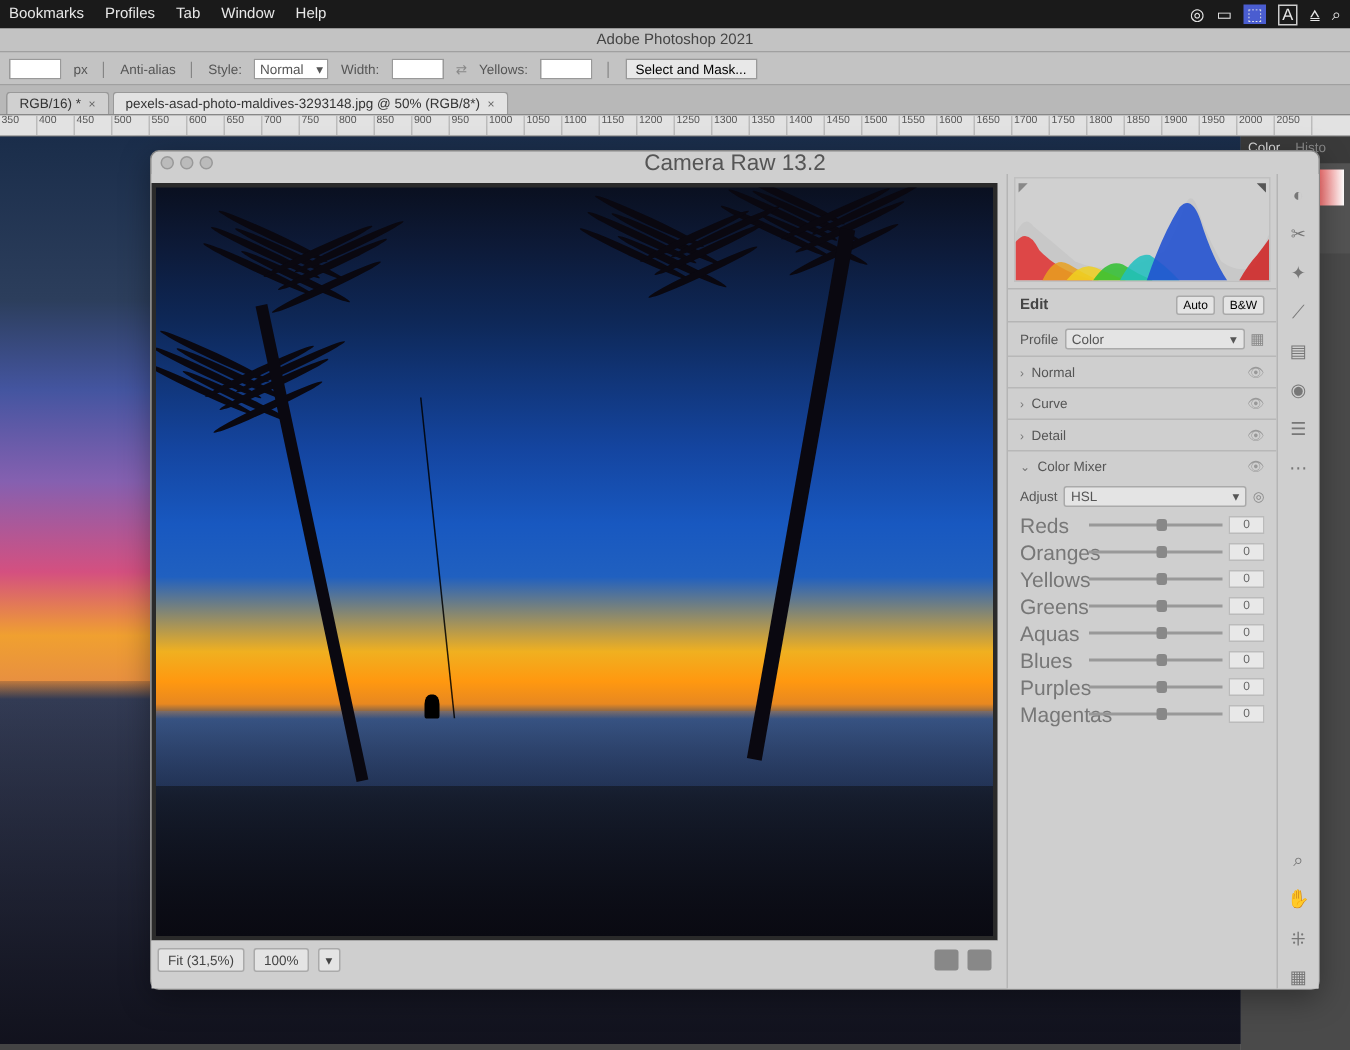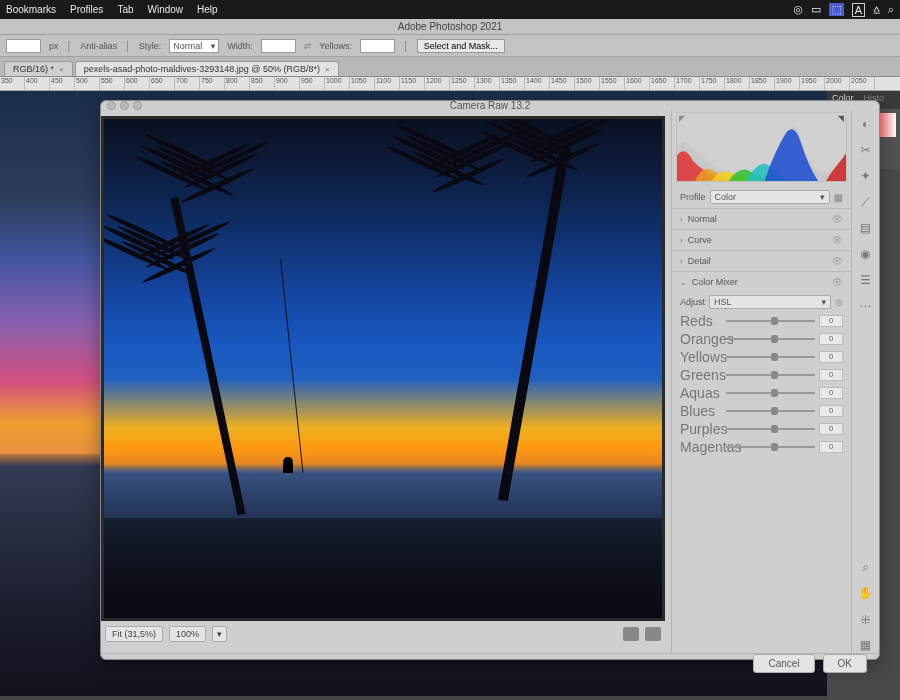--- a/index.html
+++ b/index.html
@@ -44,21 +44,21 @@
     .ps-color-panel { height: 60px; background: #535353; padding: 4px; }
     .swatch-row { display: flex; gap: 3px; }
     .swatch-big { width: 24px; height: 24px; border: 1px solid #222; }
     .gradient-strip { flex:1; height: 24px; background: linear-gradient(90deg, #ffb0b0, #ff6060, #fff); }
 
     
     .cr-dialog { position: absolute; top: 100px; left: 100px; width: 780px; height: 560px; background: #cfcfcf; border: 1px solid #888; border-radius: 6px; box-shadow: 0 6px 20px rgba(0,0,0,0.35); display: flex; flex-direction: column; }
     .cr-titlebar { height: 20px; display: flex; align-items: center; padding: 0 6px; position: relative; }
     .traffic { display: flex; gap: 4px; }
     .traffic span { width: 9px; height: 9px; border-radius: 50%; background: #bbb; border: 1px solid #999; }
-    .cr-title { position: absolute; left: 0; right: 0; text-align: center; font-size: 10px; color: #555; }
+    .cr-title { position: absolute; left: 0; right: 0; text-align: center; font-size: 15px; color: #555; }
     .cr-filebar { height: 20px; background: #cfcfcf; display: flex; align-items: center; justify-content: center; font-size: 9px; color: #666; border-bottom: 1px solid #b5b5b5; position: relative; }
     .cr-filebar .gear { position: absolute; right: 30px; font-size: 11px; color: #777; }
     .cr-filebar .expand { position: absolute; right: 10px; font-size: 10px; color: #777; }
 
     .cr-body { flex: 1; display: flex; background: #cfcfcf; }
     .cr-preview { flex: 1; display: flex; flex-direction: column; padding: 6px 6px 6px 0; }
     .cr-image-wrap { flex: 1; background: #2a2a2a; padding: 3px; }
     .cr-image { width: 100%; height: 100%; background: linear-gradient(180deg, #0a1020 0%, #0d1a38 8%, #0e2858 18%, #1445a0 35%, #1858c0 45%, #2060c0 52%, #f0b020 62%, #ff9810 66%, #e88820 69%, #2a4570 71%, #1a2540 82%, #0a1020 100%); position: relative; overflow: hidden; }
     .palm { position: absolute; background: #0a0810; }
     .palm.left-trunk { left: 18%; top: 15%; width: 8px; height: 65%; transform: rotate(-12deg); }
@@ -267,20 +267,27 @@
           <path d="M34,64 Q44,52 54,56 Q64,60 74,64 Z" fill="#f0d020" opacity="0.85"></path>
           <path d="M52,64 Q62,50 72,54 Q82,60 92,64 Z" fill="#30c030" opacity="0.85"></path>
           <path d="M70,64 Q80,46 90,48 Q100,54 110,64 Z" fill="#20c0c0" opacity="0.85"></path>
           <path d="M88,64 Q98,36 110,18 Q118,10 124,26 Q132,50 142,64 Z" fill="#2050d0" opacity="0.88"></path>
           <path d="M150,64 Q156,54 162,48 Q167,42 170,38 L170,64 Z" fill="#d02020" opacity="0.85"></path>
         </svg>
         <span style="position:absolute;left:2px;top:1px;font-size:8px;color:#888">◤</span>
         <span style="position:absolute;right:2px;top:1px;font-size:8px;color:#555">◥</span>
       </div>
 
+      <div class="edit-header">
+        <span class="ttl">Edit</span>
+        <div>
+          <button class="mini-btn">Auto</button>
+          <button class="mini-btn">B&amp;W</button>
+        </div>
+      </div>
 
       <div class="profile-row">
         <span>Profile</span>
         <div class="profile-select">
           <span>Color</span>
             <span>▾</span>
         </div>
         <span style="font-size:10px;color:#888">▦</span>
       </div>
 
@@ -367,17 +374,13 @@
       <div class="cr-tool">☰</div>
       <div class="cr-tool">⋯</div>
       <div class="gap280"></div>
       <div class="cr-tool">⌕</div>
       <div class="cr-tool">✋</div>
       <div class="cr-tool">⁜</div>
       <div class="cr-tool">▦</div>
     </div>
   </div>
 
-  <div class="cr-footer">
-    <button class="foot-btn">Cancel</button>
-    <button class="foot-btn">OK</button>
-  </div>
 </div>
 
 </body></html>

